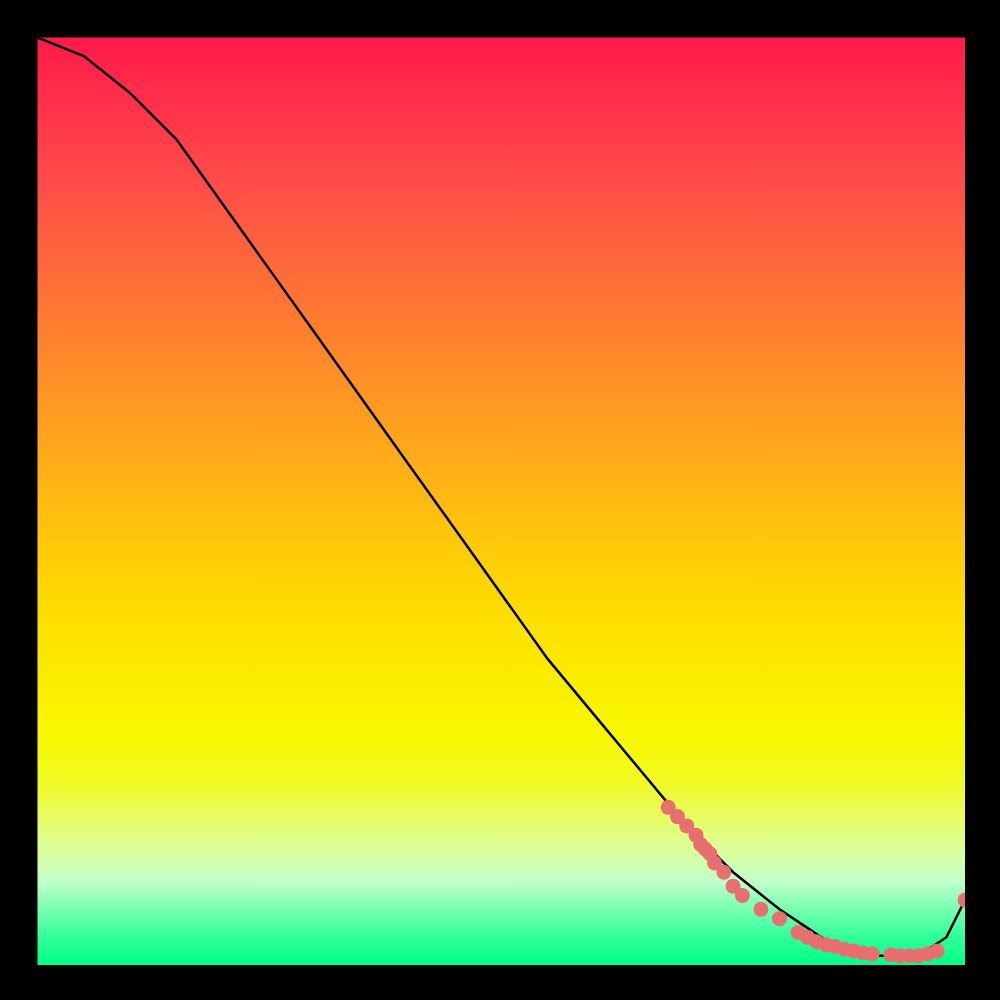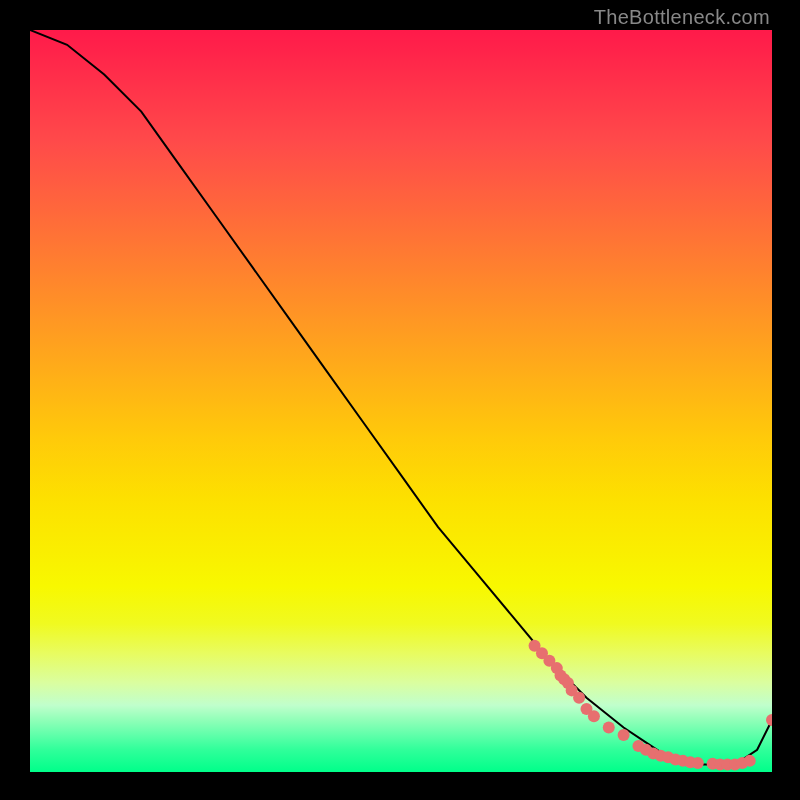--- a/index.html
+++ b/index.html
@@ -58,21 +58,20 @@
     top: 30px;
     width: 742px;
     height: 742px;
   }
 </style>
 </head>
 <body>
 
 <div class="chart-container">
   <div class="plot-area"></div>
-  <div class="watermark">TheBottleneck.com</div>
   <svg class="curve" viewBox="0 0 742 742" preserveAspectRatio="none">
     <g id="curve-path">
         <path d="M 0 0 L 37.1 14.840000000000032 L 74.2 44.520000000000095 L 111.3 81.62 L 148.4 133.56000000000006 L 185.5 185.5 L 222.6 237.43999999999994 L 259.7 289.38 L 296.8 341.32 L 333.90000000000003 393.26000000000005 L 371 445.2 L 408.1 497.14 L 445.2 541.66 L 482.3 586.1800000000001 L 519.4 630.7 L 556.5 667.8 L 593.6 697.48 L 615.86 712.32 L 638.12 727.16 L 660.38 734.58 L 682.64 734.58 L 704.9 734.58 L 727.16 719.74 L 742 690.06" stroke="#000" stroke-width="2" fill="none"></path>
       </g>
     <g id="markers">
         <circle cx="504.56000000000006" cy="615.86" r="6" fill="#e76f6f"></circle>
         <circle cx="511.97999999999996" cy="623.28" r="6" fill="#e76f6f"></circle>
         <circle cx="519.4" cy="630.7" r="6" fill="#e76f6f"></circle>
         <circle cx="526.8199999999999" cy="638.12" r="6" fill="#e76f6f"></circle>
         <circle cx="530.53" cy="645.54" r="6" fill="#e76f6f"></circle>

